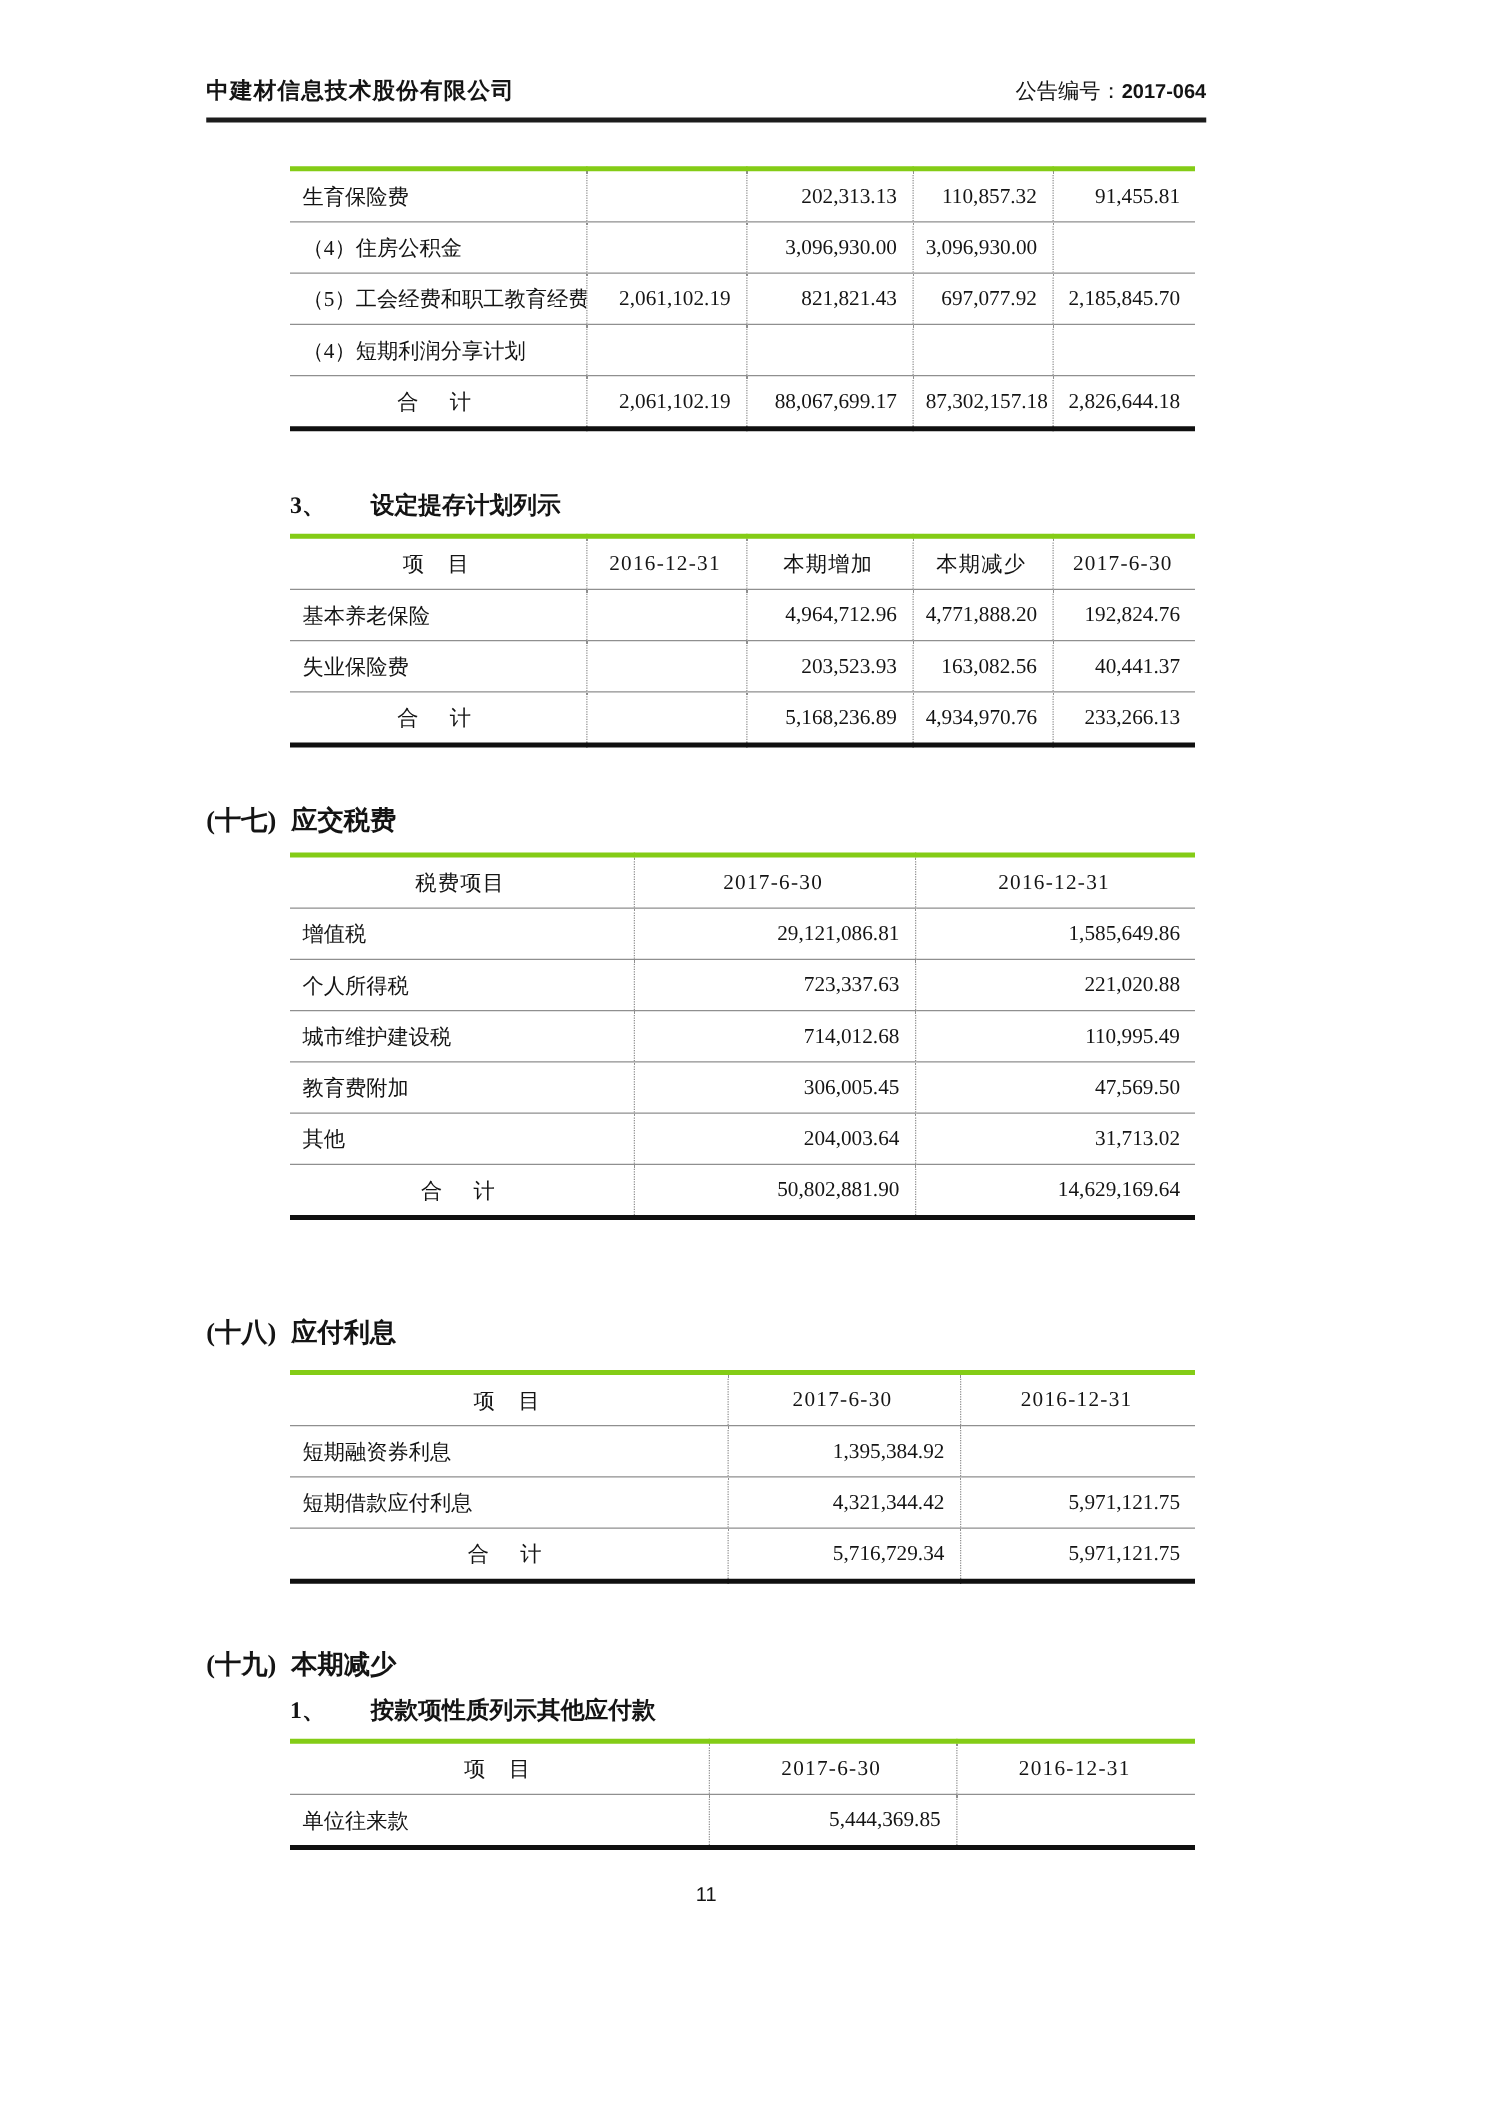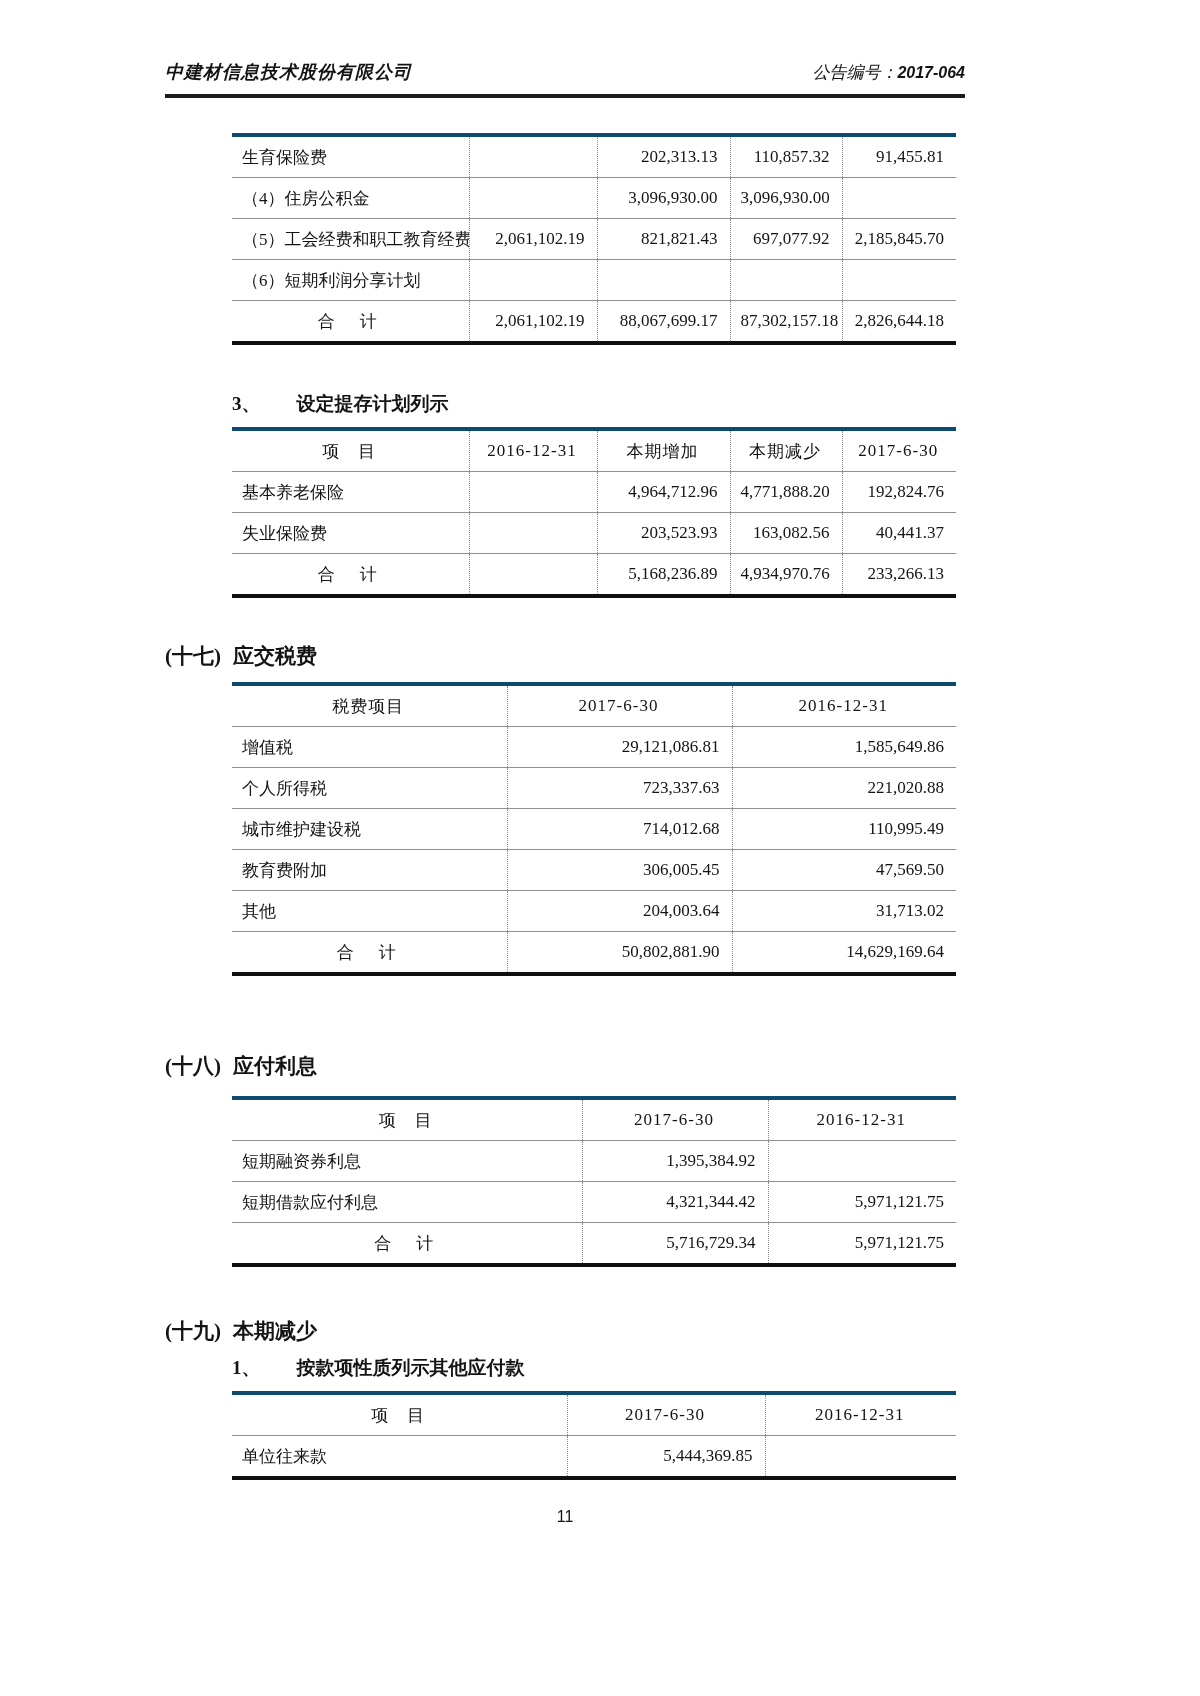--- a/index.html
+++ b/index.html
@@ -6,30 +6,30 @@
   .page{
     position:relative;
     width:1200px;height:1696px;
     background:#ffffff;
     font-family:"Liberation Serif","DejaVu Serif",serif;
     color:#141414;
     overflow:hidden;
   }
   .content{width:800px;margin-left:165px;}
   
-  .doc-header{display:flex;justify-content:space-between;align-items:flex-end;padding-top:60px;font-style:italic;}
+  .doc-header{display:flex;justify-content:space-between;align-items:flex-end;padding-top:60px;}
   .doc-header .company{font-size:18px;font-weight:600;letter-spacing:1px;}
   .doc-header .notice{font-size:17px;}
   .doc-header .notice b{font-family:"Liberation Sans","DejaVu Sans",sans-serif;font-size:16px;}
   .header-rule{height:4px;background:#1c1c1c;margin-top:10px;}
   
   table.tbl{
     border-collapse:collapse;table-layout:fixed;
     width:724px;margin-left:67px;
-    border-top:4px solid #0c4a6e;border-bottom:4px solid #101010;
+    border-top:4px solid #84cc16;border-bottom:4px solid #101010;
     font-size:17px;
   }
   table.tbl td{
     height:40px;padding:0 12px 0 10px;
     border-bottom:1px solid #8f8f8f;
     overflow:hidden;white-space:nowrap;
   }
   table.tbl td + td{border-left:1px dotted #8f8f8f;}
   table.tbl tr:last-child td{border-bottom:none;}
   td.hd{text-align:center;letter-spacing:1px;}
@@ -97,21 +97,21 @@
         <td class="num"></td>
       </tr>
       <tr>
         <td class="name">（5）工会经费和职工教育经费</td>
         <td class="num">2,061,102.19</td>
         <td class="num">821,821.43</td>
         <td class="num">697,077.92</td>
         <td class="num">2,185,845.70</td>
       </tr>
       <tr>
-        <td class="name">（6）短期利润分享计划</td>
+        <td class="name">（4）短期利润分享计划</td>
         <td class="num"></td>
         <td class="num"></td>
         <td class="num"></td>
         <td class="num"></td>
       </tr>
       <tr>
         <td class="total">合　计</td>
         <td class="num">2,061,102.19</td>
         <td class="num">88,067,699.17</td>
         <td class="num">87,302,157.18</td>

